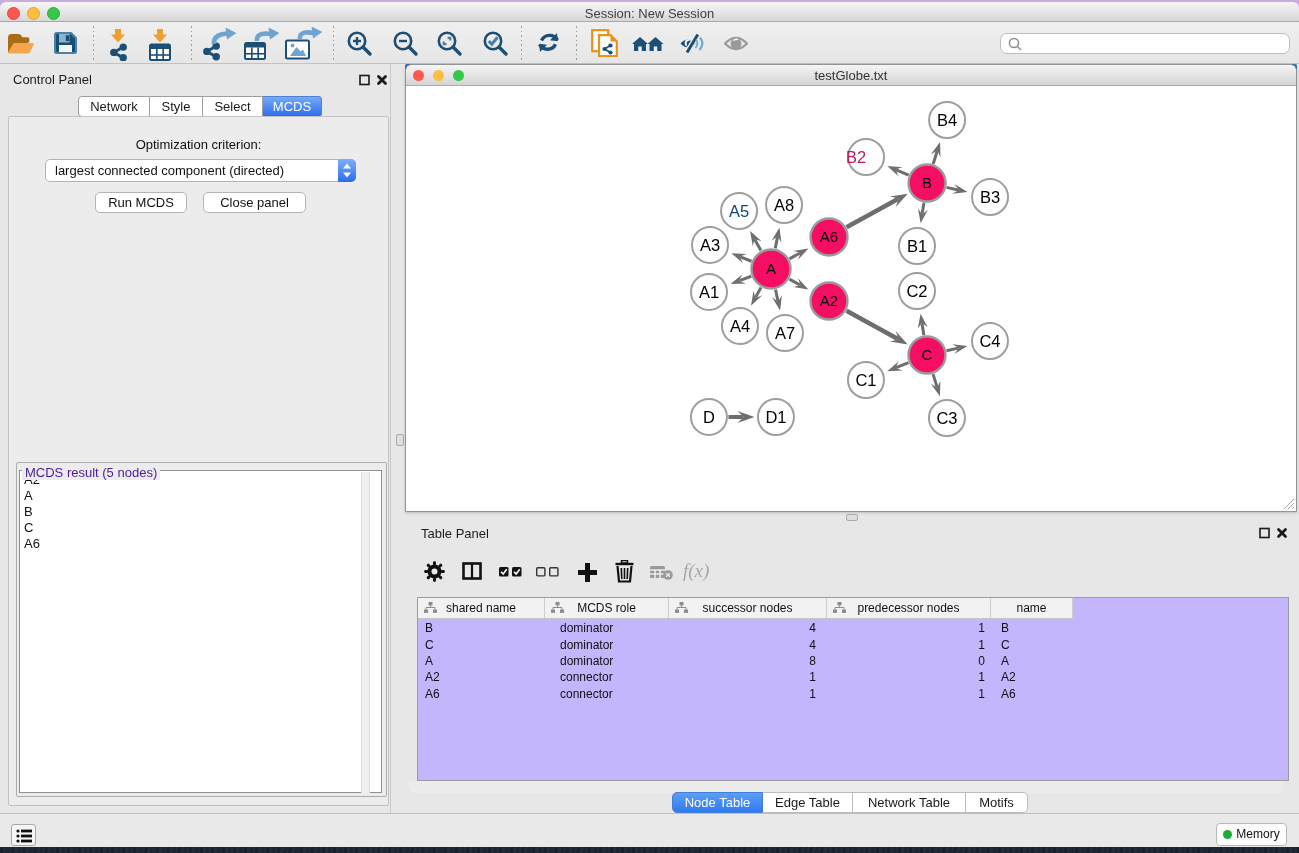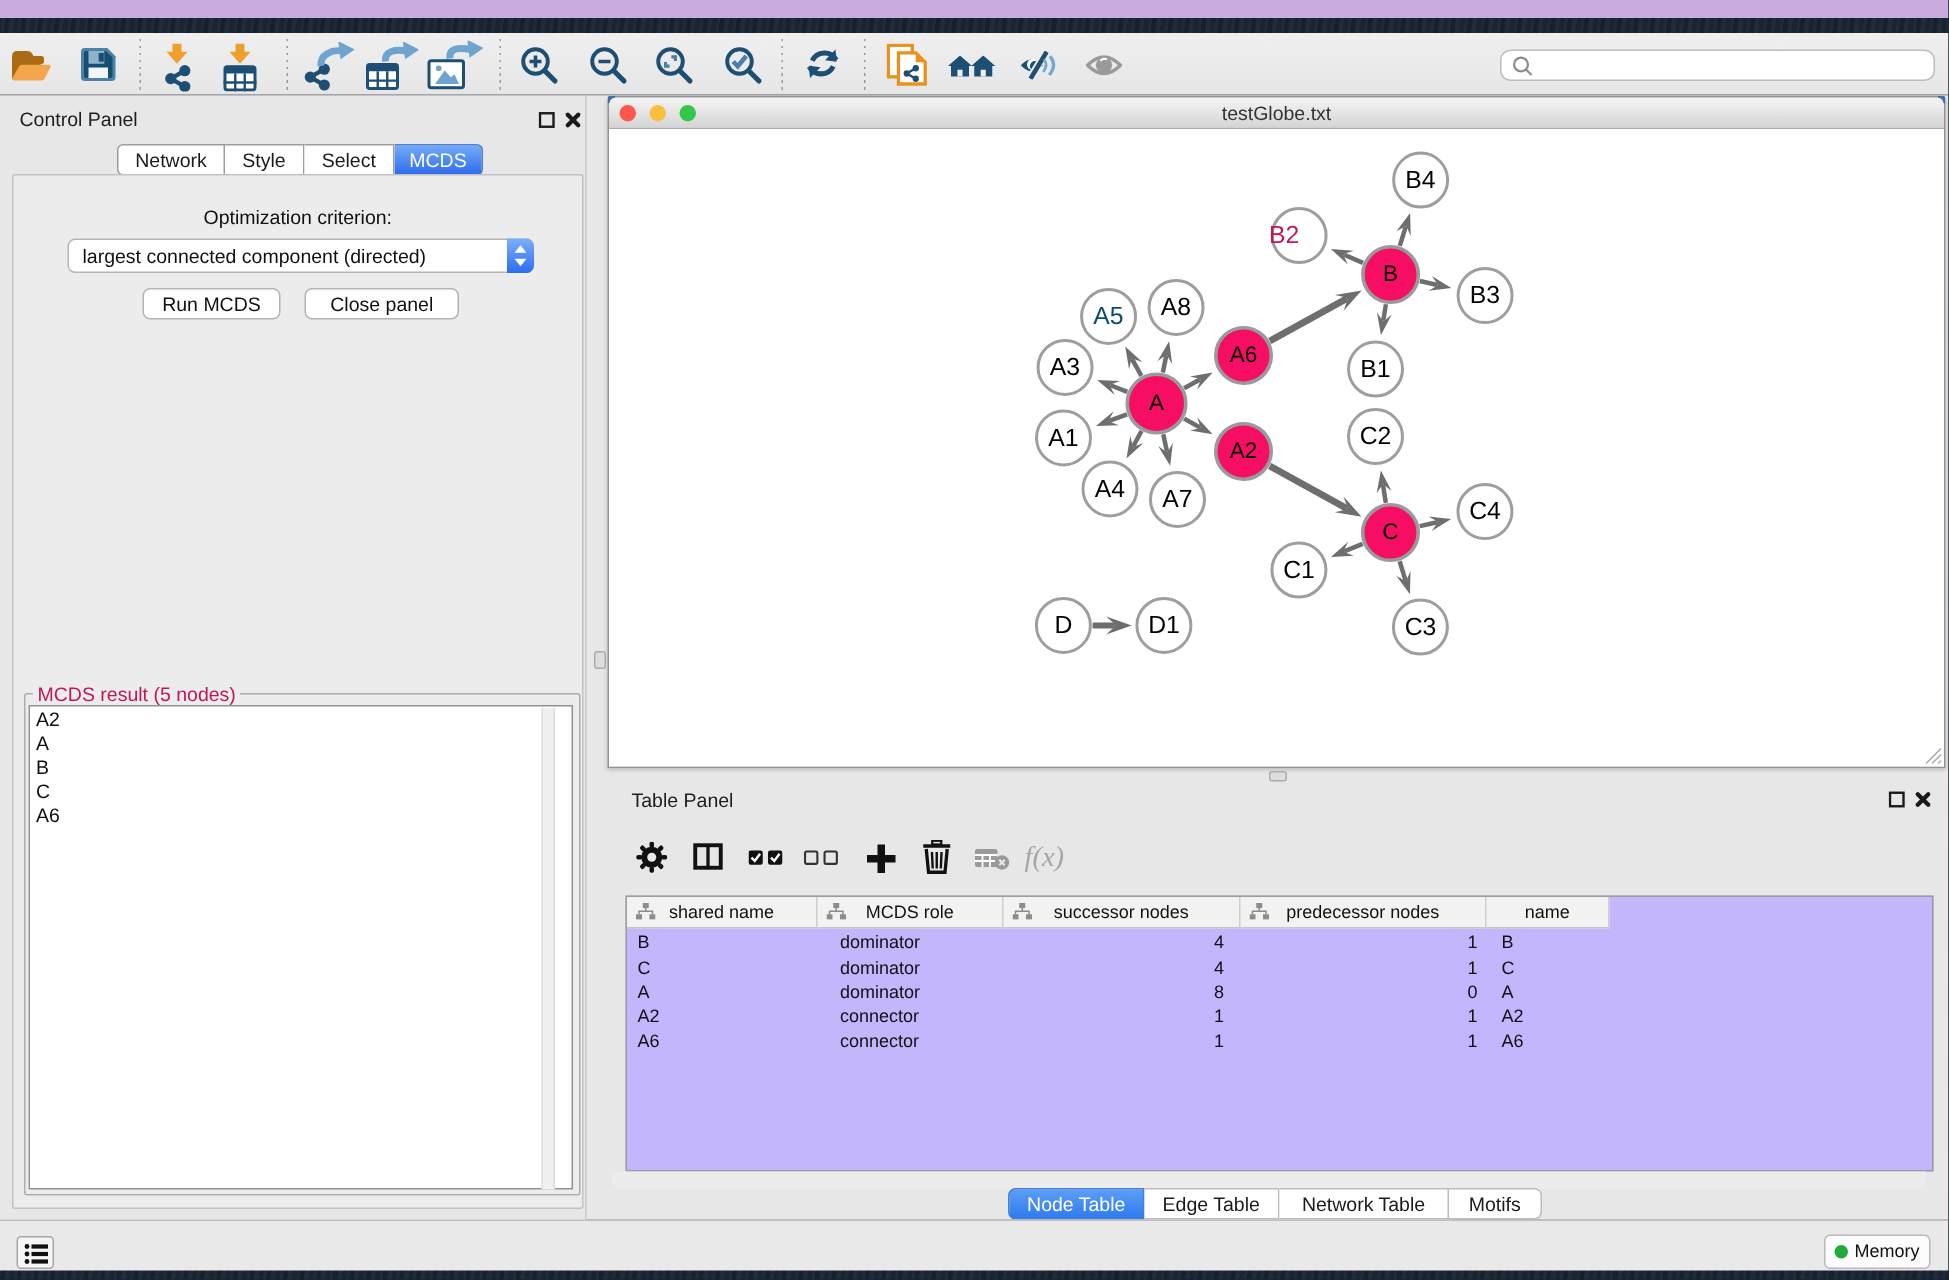--- a/index.html
+++ b/index.html
@@ -24,21 +24,21 @@
 #cp-tabs { left:78px; top:32px; height:21px; }
 .tab { position:absolute; top:0; height:21px; border:1px solid #9d9d9d; background:#fff; color:#1a1a1a;
    font-size:13px; text-align:center; line-height:20px; }
 .tab.sel { background:linear-gradient(#74aaf7,#2f6ded); color:#fff; border-color:#4e7fd0; }
 #cp-panel { left:8px; top:52px; width:381px; height:690px; background:#ececec; border:1px solid #c2c2c2; border-radius:2px; }
 #opt-label { left:0; width:100%; top:20px; text-align:center; font-size:13px; color:#111; }
 #combo { left:36px; top:42px; width:311px; height:23px; background:#fff; border:1px solid #b4b4b4; border-radius:5px; font-size:13px; color:#111; line-height:21px; padding-left:9px; }
 #combo-btn { position:absolute; right:-1px; top:-1px; width:18px; height:23px; border-radius:0 5px 5px 0; background:linear-gradient(#7db0f9,#2c6cee); }
 .btn { position:absolute; height:21px; background:#fff; border:1px solid #b4b4b4; border-radius:5px; font-size:13px; color:#111; text-align:center; line-height:19px; }
 #fieldset { left:7px; top:345px; width:371px; height:335px; border:1px solid #adadad; border-radius:2px; }
-#legend { left:13px; top:338px; background:#ececec; font-size:13px; color:#be185d; padding:0 3px; }
+#legend { left:13px; top:348px; background:#ececec; font-size:13px; color:#4c1d95; padding:0 3px; }
 #mlist { left:2px; top:7px; width:363px; height:323px; background:#fff; border:1px solid #919191; font-size:13px; color:#111; }
 #mlist div.li { padding-left:4px; height:16px; line-height:16px; }
 #mscroll { position:absolute; right:11px; top:1px; width:9px; height:321px; background:#f0f0f0; border-left:1px solid #dcdcdc; border-right:1px solid #dcdcdc; }
 
 #desktop { left:392px; top:0; width:907px; height:456px; }
 #netwin { left:13px; top:0; width:892px; height:448px; border:1px solid #939393; border-radius:5px 5px 0 0; box-shadow:0 1px 3px rgba(0,0,0,0.18); }
 #nettitle { position:absolute; left:0; top:0; width:100%; height:21px; background:linear-gradient(#f5f5f5,#d4d4d4); border-bottom:1px solid #ababab; border-radius:5px 5px 0 0; }
 .tl2 { position:absolute; top:5px; width:11px; height:11px; border-radius:50%; }
 #netbody { position:absolute; left:0; top:21px; width:890px; height:425px; background:#fff; }
 .vhandle { left:4px; top:370px; width:8px; height:12px; background:#dedede; border:1px solid #ababab; border-radius:2px; }
@@ -56,20 +56,26 @@
 .btab.sel { background:linear-gradient(#5c9ef5,#2f7bef); color:#fff; border-color:#3f7fd8; }
 
 #status { left:0; top:813px; width:1299px; height:34px; background:#e9e9e9; border-top:1px solid #bfbfbf; }
 #listbtn { position:absolute; left:11px; top:10px; width:25px; height:22px; background:#f5f5f5; border:1px solid #a8a8a8; border-radius:3px; }
 #membtn { position:absolute; left:1216px; top:9px; width:71px; height:23px; background:#fcfcfc; border:1px solid #b9b9b9; border-radius:4px; font-size:12px; color:#111; text-align:center; line-height:21px; }
 </style>
 </head>
 <body>
 <div id="page">
   <div class="abs" id="lav"></div>
+  <div class="abs" id="titlebar">
+    <div class="tl" style="left:7px; background:#fc5850; border:0.5px solid #e2443c;"></div>
+    <div class="tl" style="left:27px; background:#fdbd3e; border:0.5px solid #e0a632;"></div>
+    <div class="tl" style="left:47px; background:#34c84a; border:0.5px solid #2bad3e;"></div>
+    <div class="abs" id="titletext">Session: New Session</div>
+  </div>
   <div class="abs" id="toolbar">
     <div class="tsep" style="left:92.5px"></div>
     <div class="tsep" style="left:190.5px"></div>
     <div class="tsep" style="left:333px"></div>
     <div class="tsep" style="left:521px"></div>
     <div class="tsep" style="left:575.5px"></div>
     <svg class="ticon" style="left:7px;top:11px" width="28" height="22">
         <path d="M1,19.5 L1,4.5 Q1,1 4.5,1 L11.5,1 Q13.5,1 14.5,2.8 L15.3,4.3 L20.5,4.3 Q22.3,4.3 22.3,6.1 L22.3,9" fill="#aa6b14" stroke="none"></path>
         <path d="M1,19.5 L5.8,11.2 Q6.4,10.1 7.7,10.1 L25.6,10.1 Q27.3,10.3 26.6,11.9 L22.8,19.3 Q22.2,20.6 20.8,20.6 L2.2,20.6 Q0.8,20.6 1,19.5 Z" fill="#f3a64b"></path>
       </svg>

